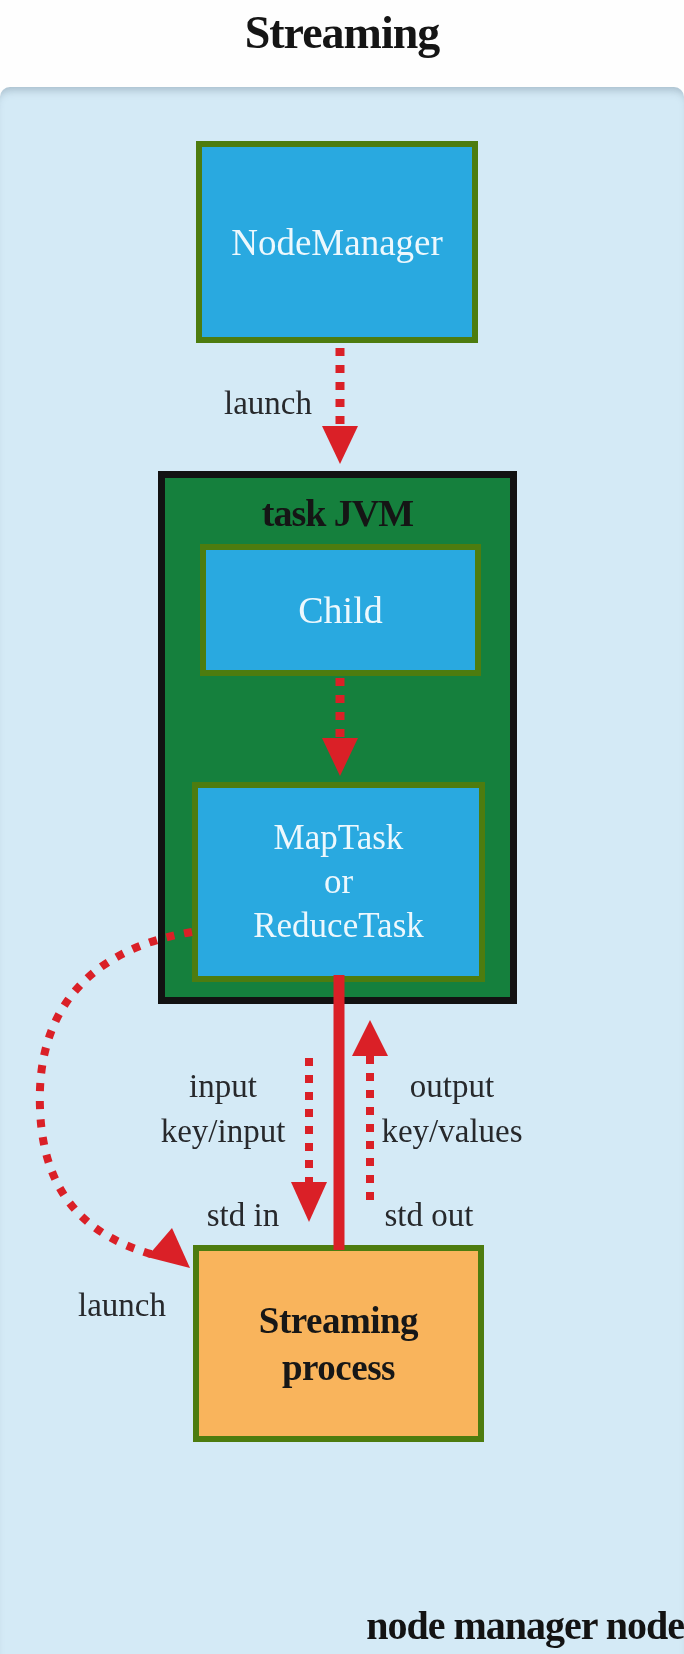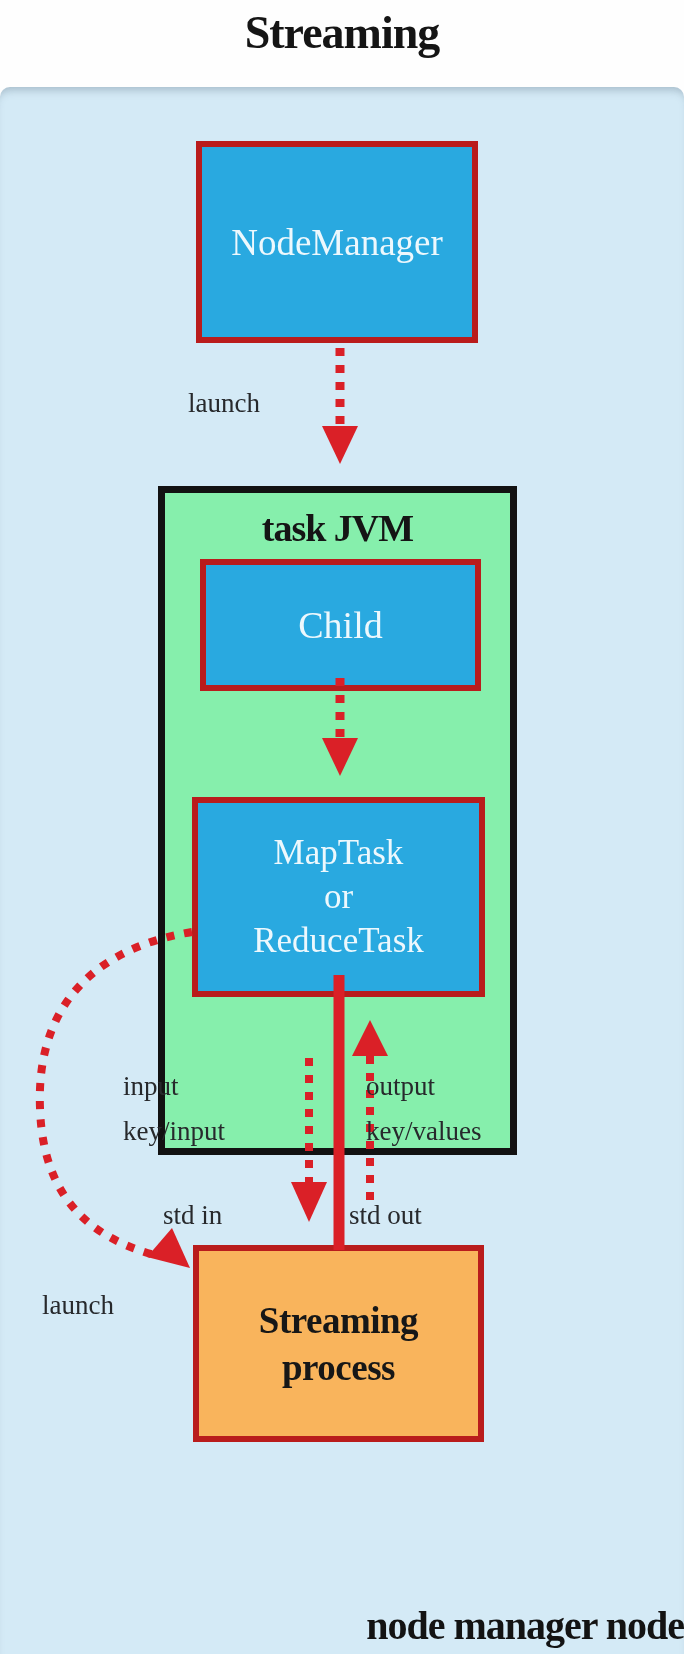--- a/index.html
+++ b/index.html
@@ -5,40 +5,40 @@
   html,body{margin:0;padding:0;background:#ffffff;}
   .stage{position:relative;width:684px;height:1654px;background:#fefefe;
          font-family:Liberation Serif, serif;overflow:hidden;}
   .panel{position:absolute;left:0;top:87px;width:684px;height:1567px;
          background:var(--panel,#d4eaf6);border-radius:10px 10px 0 0;
          box-shadow:inset 0 8px 9px -5px rgba(90,110,130,.38);}
   .title{position:absolute;left:0;top:6px;width:100%;text-align:center;
          font-size:46px;font-weight:bold;color:#151515;letter-spacing:-1px;}
   .footer{position:absolute;top:1602px;left:0;width:100%;text-align:right;
          font-weight:bold;font-size:40px;color:#131313;letter-spacing:-1px;}
-  .box{position:absolute;box-sizing:border-box;border:6px solid #b91c1c;
+  .box{position:absolute;box-sizing:border-box;border:6px solid #4d7c0f;
        display:flex;align-items:center;justify-content:center;text-align:center;}
   .blue{background:var(--box-blue,#29a9e0);color:#edf8fd;}
   .node-manager{left:196px;top:141px;width:282px;height:202px;font-size:37px;}
-  .task-jvm{position:absolute;box-sizing:border-box;left:158px;top:486px;width:359px;height:669px;
-            background:#86efac;border:7px solid #121212;}
+  .task-jvm{position:absolute;box-sizing:border-box;left:158px;top:471px;width:359px;height:533px;
+            background:#15803d;border:7px solid #121212;}
   .task-jvm-title{position:absolute;top:13px;left:0;width:100%;text-align:center;
             font-weight:bold;font-size:38px;color:#151515;letter-spacing:-1px;}
   .child{left:35px;top:66px;width:281px;height:132px;font-size:38px;}
   .map-task{left:27px;top:304px;width:293px;height:200px;font-size:35px;
             line-height:44px;white-space:pre-line;}
   .streaming{left:193px;top:1245px;width:291px;height:197px;
             background:var(--box-orange,#f9b45c);color:#171717;font-weight:bold;
             font-size:37px;line-height:47px;white-space:pre-line;letter-spacing:-.5px;}
-  .lbl{position:absolute;color:#27292c;font-size:27px;
+  .lbl{position:absolute;color:#27292c;font-size:33px;text-align:center;
        line-height:45px;white-space:pre-line;}
   .lbl-launch-top{left:188px;top:381px;width:160px;}
   .lbl-run{left:210px;top:696px;width:160px;}
   .lbl-input{left:123px;top:1064px;width:200px;}
-  .lbl-output{left:366px;top:1064px;width:200px;}
+  .lbl-output{left:352px;top:1064px;width:200px;}
   .lbl-stdin{left:163px;top:1193px;width:160px;}
   .lbl-stdout{left:349px;top:1193px;width:160px;}
   .lbl-launch-bottom{left:42px;top:1283px;width:160px;}
   svg.overlay{position:absolute;left:0;top:0;width:684px;height:1654px;pointer-events:none;}
 </style>
 </head>
 <body>
 
 <div class="stage">
 

